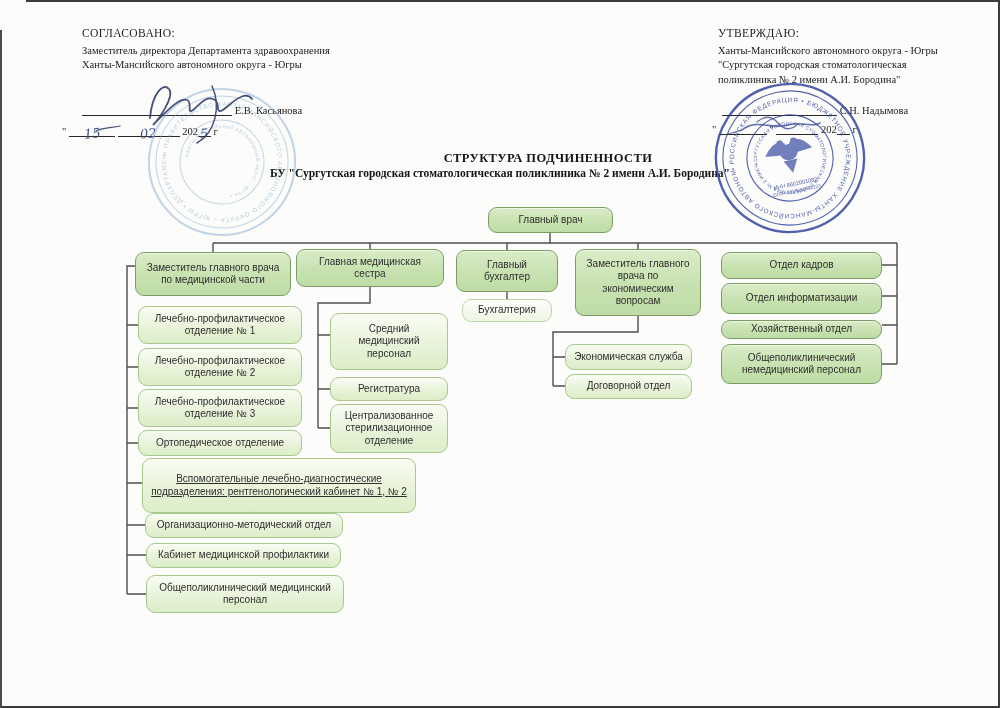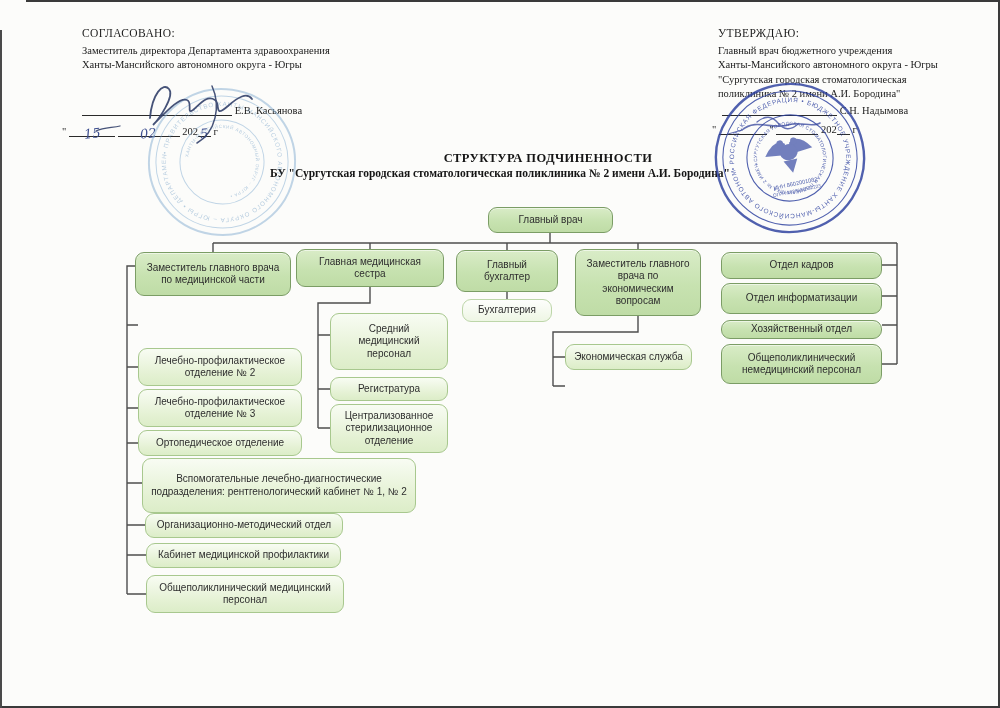--- a/index.html
+++ b/index.html
@@ -63,21 +63,20 @@
   <div class="daterow" style="left:62px;top:124px;">
     <span>"</span>
     <span class="useg" style="width:46px;"><span class="hand">15</span></span>
     <span class="useg" style="width:62px;"><span class="hand">02</span></span>
     <span>202</span><span class="useg" style="width:13px;"><span class="hand">5</span></span>
     <span>г</span>
   </div>
 
   <div class="approval" style="left:718px;top:26px;">
     <div class="head">УТВЕРЖДАЮ:</div>
-    <div>Главный врач бюджетного учреждения</div>
     <div>Ханты-Мансийского автономного округа - Югры</div>
     <div>"Сургутская городская стоматологическая</div>
     <div>поликлиника № 2 имени А.И. Бородина"</div>
   </div>
   <div class="sigrow" style="left:722px;top:104px;">
     <span class="sigline" style="width:115px;"></span>
     <span>С.Н. Надымова</span>
   </div>
   <div class="daterow" style="left:712px;top:122px;">
     <span>"</span>
@@ -96,35 +95,37 @@
   <div class="node strong" style="left:135px;top:252px;width:156px;height:44px;">Заместитель главного врача по медицинской части</div>
   <div class="node strong" style="left:296px;top:249px;width:148px;height:38px;">Главная медицинская сестра</div>
   <div class="node strong" style="left:456px;top:250px;width:102px;height:42px;">Главный бухгалтер</div>
   <div class="node strong" style="left:575px;top:249px;width:126px;height:67px;text-align:center;">Заместитель главного врача по экономическим вопросам</div>
 
   <div class="node strong" style="left:721px;top:252px;width:161px;height:27px;">Отдел кадров</div>
   <div class="node strong" style="left:721px;top:283px;width:161px;height:31px;">Отдел информатизации</div>
   <div class="node strong" style="left:721px;top:320px;width:161px;height:19px;">Хозяйственный отдел</div>
   <div class="node strong" style="left:721px;top:344px;width:161px;height:40px;">Общеполиклинический немедицинский персонал</div>
 
+  <div class="node pale" style="left:138px;top:306px;width:164px;height:38px;">Лечебно-профилактическое отделение № 1</div>
   <div class="node pale" style="left:138px;top:348px;width:164px;height:38px;">Лечебно-профилактическое отделение № 2</div>
   <div class="node pale" style="left:138px;top:389px;width:164px;height:38px;">Лечебно-профилактическое отделение № 3</div>
   <div class="node pale" style="left:138px;top:430px;width:164px;height:26px;">Ортопедическое отделение</div>
-  <div class="node pale" style="left:142px;top:458px;width:274px;height:55px;">Вспомогательные лечебно-диагностические подразделения: рентгенологический кабинет № 1, № 2</div>
+  <div class="node pale" style="left:142px;top:458px;width:274px;height:55px;text-decoration:underline;">Вспомогательные лечебно-диагностические подразделения: рентгенологический кабинет № 1, № 2</div>
   <div class="node pale" style="left:145px;top:513px;width:198px;height:25px;">Организационно-методический отдел</div>
   <div class="node pale" style="left:146px;top:543px;width:195px;height:25px;">Кабинет медицинской профилактики</div>
   <div class="node pale" style="left:146px;top:575px;width:198px;height:38px;">Общеполиклинический медицинский персонал</div>
 
   <div class="node pale" style="left:330px;top:313px;width:118px;height:57px;">Средний медицинский персонал</div>
   <div class="node pale" style="left:330px;top:377px;width:118px;height:24px;">Регистратура</div>
   <div class="node pale" style="left:330px;top:404px;width:118px;height:49px;">Централизованное стерилизационное отделение</div>
 
   <div class="node faint" style="left:462px;top:299px;width:90px;height:23px;">Бухгалтерия</div>
 
   <div class="node pale" style="left:565px;top:344px;width:127px;height:26px;">Экономическая служба</div>
+  <div class="node pale" style="left:565px;top:374px;width:127px;height:25px;">Договорной отдел</div>
 
   <svg class="layer" width="1000" height="708">
     <defs>
       <path id="rimR" d="M790,158 m-56,0 a56,56 0 1,1 112,0 a56,56 0 1,1 -112,0" fill="none"></path>
       <path id="innR" d="M790,158 m-33,0 a33,33 0 1,1 66,0 a33,33 0 1,1 -66,0" fill="none"></path>
       <path id="rimL" d="M222,162 m-56,0 a56,56 0 1,1 112,0 a56,56 0 1,1 -112,0" fill="none"></path>
       <path id="innL" d="M222,162 m-34,0 a34,34 0 1,1 68,0 a34,34 0 1,1 -68,0" fill="none"></path>
     </defs>
 
     <g opacity="0.5" transform="rotate(8 222 162)">

